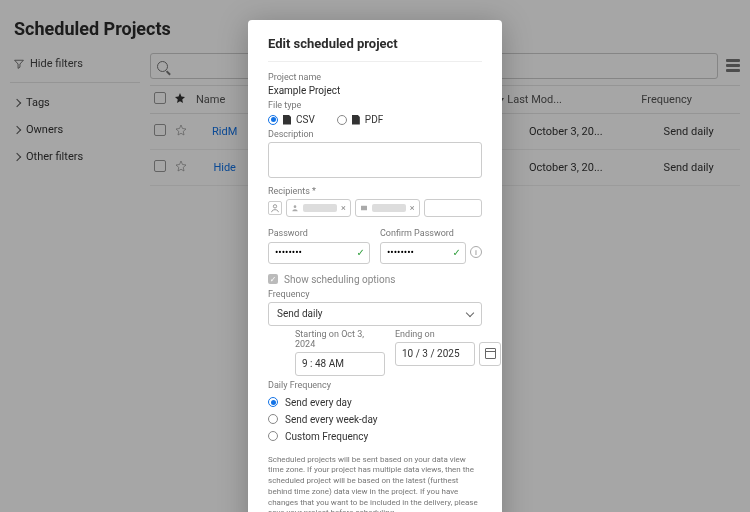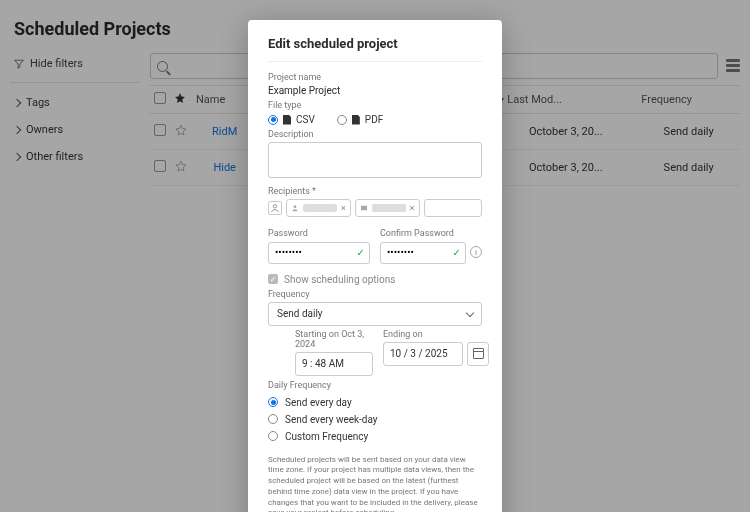--- a/index.html
+++ b/index.html
@@ -68,21 +68,21 @@
 .pw-wrap{position:relative;}
 .check{position:absolute;right:5px;top:50%;transform:translateY(-50%);color:#2d9d3a;font-size:10px;}
 .info-i{width:12px;height:12px;border:1px solid #aaa;border-radius:50%;font-size:8px;color:#888;display:flex;align-items:center;justify-content:center;flex:0 0 auto;}
 .sched-opt{display:flex;align-items:center;gap:6px;font-size:10px;color:#888;margin-top:10px;}
 .sched-cbx{width:10px;height:10px;background:#bbb;border-radius:2px;display:flex;align-items:center;justify-content:center;color:#fff;font-size:8px;}
 .select{width:100%;height:24px;border:1px solid #ccc;border-radius:3px;display:flex;align-items:center;justify-content:space-between;padding:0 8px;font-size:10px;color:#333;margin-top:3px;}
 .sel-chev{width:6px;height:6px;border-right:1.3px solid #666;border-bottom:1.3px solid #666;transform:rotate(45deg);margin-top:-2px;}
 .dt-row{display:flex;gap:10px;margin-top:3px;margin-left:27px;}
 .dt-col{flex:1;}
 .dt-sub{font-size:9px;color:#777;margin-bottom:3px;}
-.dt-input{height:24px;width: 78px; border:1px solid #ccc;border-radius:3px;display:flex;align-items:center;padding:0 6px;font-size:10px;color:#333;}
+.dt-input{height:24px;width: 90px; border:1px solid #ccc;border-radius:3px;display:flex;align-items:center;padding:0 6px;font-size:10px;color:#333;}
 .dt-input.wdate{width: 80px;}
 .cal-btn{width:22px;height:24px;border:1px solid #ccc;border-radius:3px;display:flex;align-items:center;justify-content:center;margin-left:4px;}
 .cal-ic{width:11px;height:11px;border:1px solid #666;border-radius:1px;position:relative;}
 .cal-ic::before{content:"";position:absolute;top:2px;left:0;right:0;height:1px;background:#666;}
 .dt-end-wrap{display:flex;}
 .freq-opts{margin-top:4px;}
 .freq-opt{display:flex;align-items:center;gap:7px;font-size:10px;color:#333;padding:3px 0;}
 .note{font-size:8px;color:#777;line-height:1.35;margin-top:10px;}
 .funnel{width:10px;height:10px;}
 </style>

